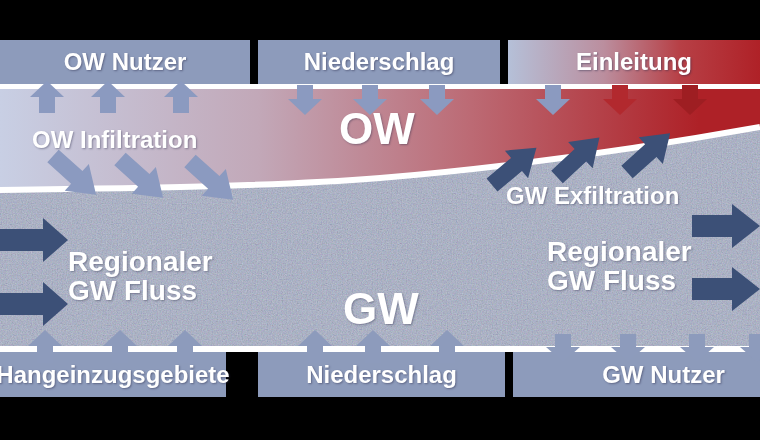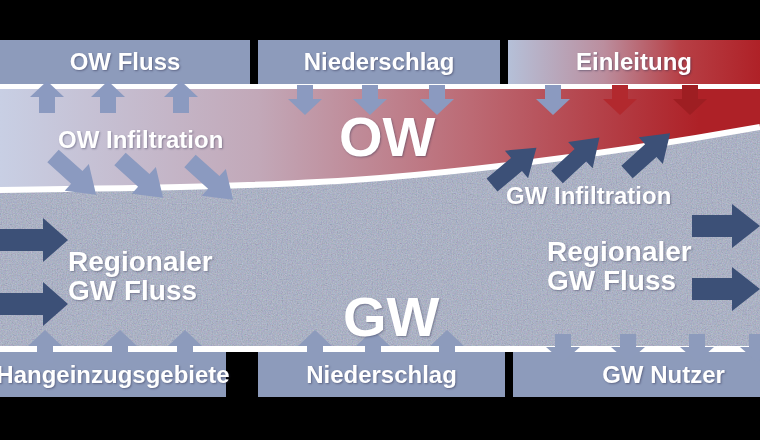--- a/index.html
+++ b/index.html
@@ -10,21 +10,21 @@
   .box{position:absolute;height:44px;top:40px;background:#8D9BBB;display:flex;
        align-items:center;justify-content:center;}
   .box.bottom{top:352px;height:45px;}
   .box-label{color:#fff;font-weight:bold;font-size:24px;letter-spacing:0px;
              text-shadow:1px 1px 2px rgba(40,40,70,.45);white-space:nowrap;}
   .box.einleitung{background:linear-gradient(90deg,#B5C0D8 0%,#BB8E9E 38%,#B74046 68%,#AF2127 100%);}
   .wstrip{position:absolute;background:#fff;}
   
   .flabel{position:absolute;color:#fff;font-weight:bold;white-space:pre-line;
           text-shadow:1px 1px 2px rgba(40,40,70,.4);}
-  .zone{font-size:56px;}
+  .zone{font-size:44px;}
   .mid{font-size:24px;}
   .two-line{font-size:28px;line-height:29px;}
 </style>
 </head>
 <body>
 
 <div class="stage">
 
   <svg class="layer" viewBox="0 0 760 440">
     <defs>
@@ -42,21 +42,21 @@
 
     <rect x="0" y="120" width="760" height="227" fill="#9AA3B8"></rect>
     <rect x="0" y="120" width="760" height="227" filter="url(#gwNoise)"></rect>
 
     <path d="M0,89 L760,89 L760,127 C620,152 500,168 380,178 C280,186 150,188 0,190 Z" fill="url(#owGrad)"></path>
 
     <path d="M0,190 C150,188 280,186 380,178 C500,168 620,152 760,127" fill="none" stroke="#FFFFFF" stroke-width="6"></path>
   </svg>
 
   <div class="box" style="left:0;width:250px;">
-    <span class="box-label">OW Fluss</span>
+    <span class="box-label">OW Nutzer</span>
   </div>
   <div class="box" style="left:258px;width:242px;">
     <span class="box-label">Niederschlag</span>
   </div>
   <div class="box einleitung" style="left:508px;width:252px;">
     <span class="box-label">Einleitung</span>
   </div>
   <div class="wstrip" style="left:0;top:84px;width:760px;height:5px;"></div>
 
   <div class="wstrip" style="left:0;top:346px;width:760px;height:6px;"></div>
@@ -127,20 +127,20 @@
     <g>
       <polygon points="563,362 546,347 555,347 555,334 571,334 571,347 580,347" fill="#8D9BBC"></polygon>
       <polygon points="628,362 611,347 620,347 620,334 636,334 636,347 645,347" fill="#8D9BBC"></polygon>
       <polygon points="697,362 680,347 689,347 689,334 705,334 705,347 714,347" fill="#8D9BBC"></polygon>
       <polygon points="757,362 740,347 749,347 749,334 765,334 765,347 774,347" fill="#8D9BBC"></polygon>
     </g>
   </svg>
 
   <div class="flabel zone" style="left:339px;top:104px;">OW</div>
   <div class="flabel zone" style="left:343px;top:284px;">GW</div>
-  <div class="flabel mid" style="left:58px;top:126px;">OW Infiltration</div>
-  <div class="flabel mid" style="left:506px;top:182px;">GW Infiltration</div>
+  <div class="flabel mid" style="left:32px;top:126px;">OW Infiltration</div>
+  <div class="flabel mid" style="left:506px;top:182px;">GW Exfiltration</div>
   <div class="flabel two-line" style="left:68px;top:247px;">Regionaler
 GW Fluss</div>
   <div class="flabel two-line" style="left:547px;top:237px;">Regionaler
 GW Fluss</div>
 
 </div>
 
 </body></html>

